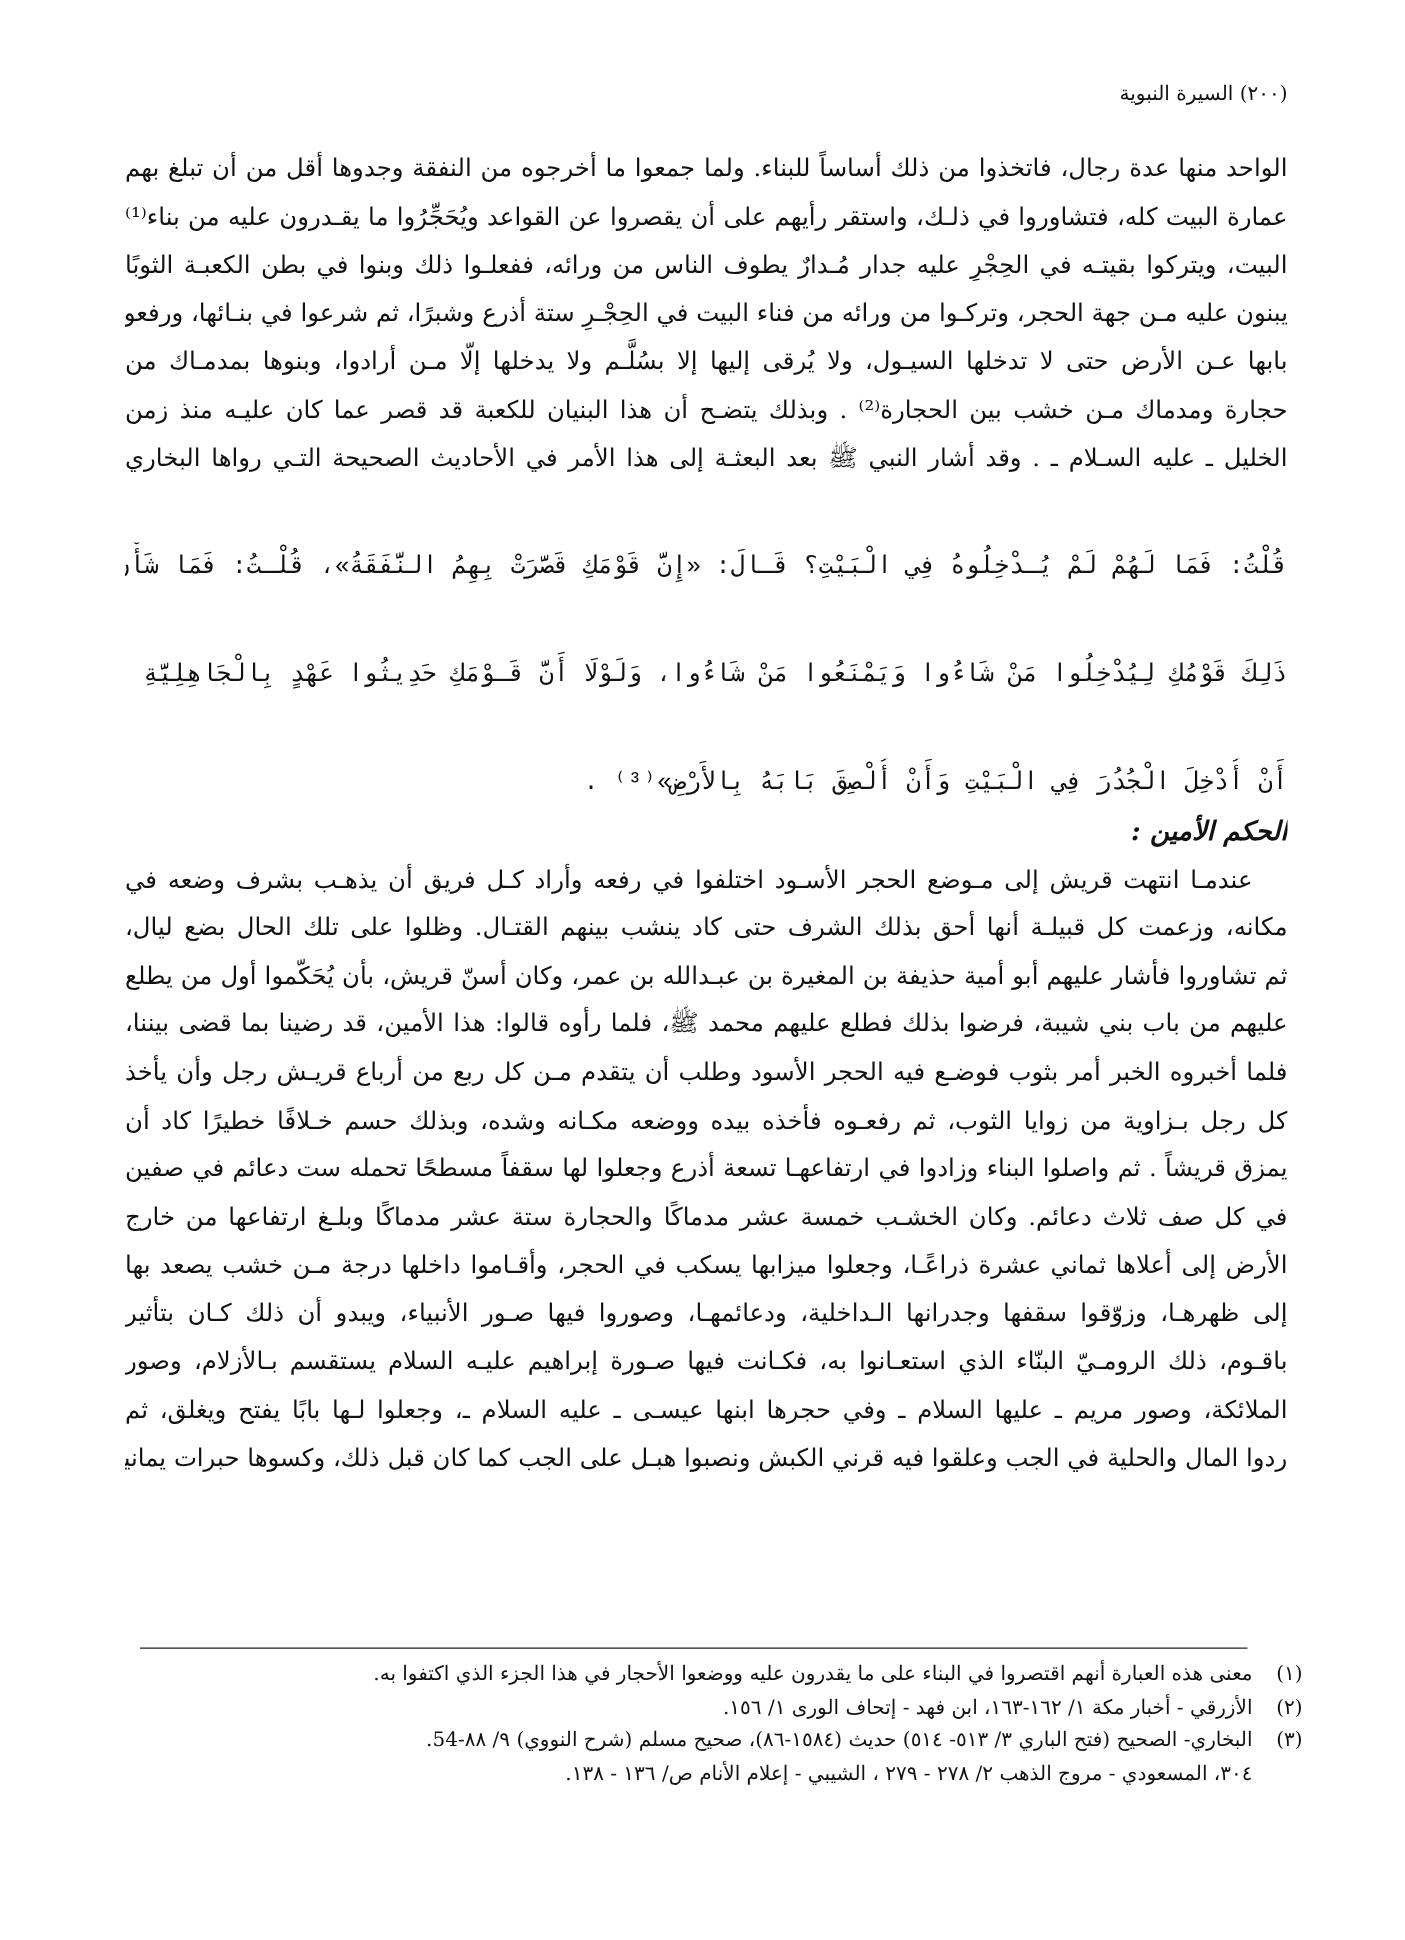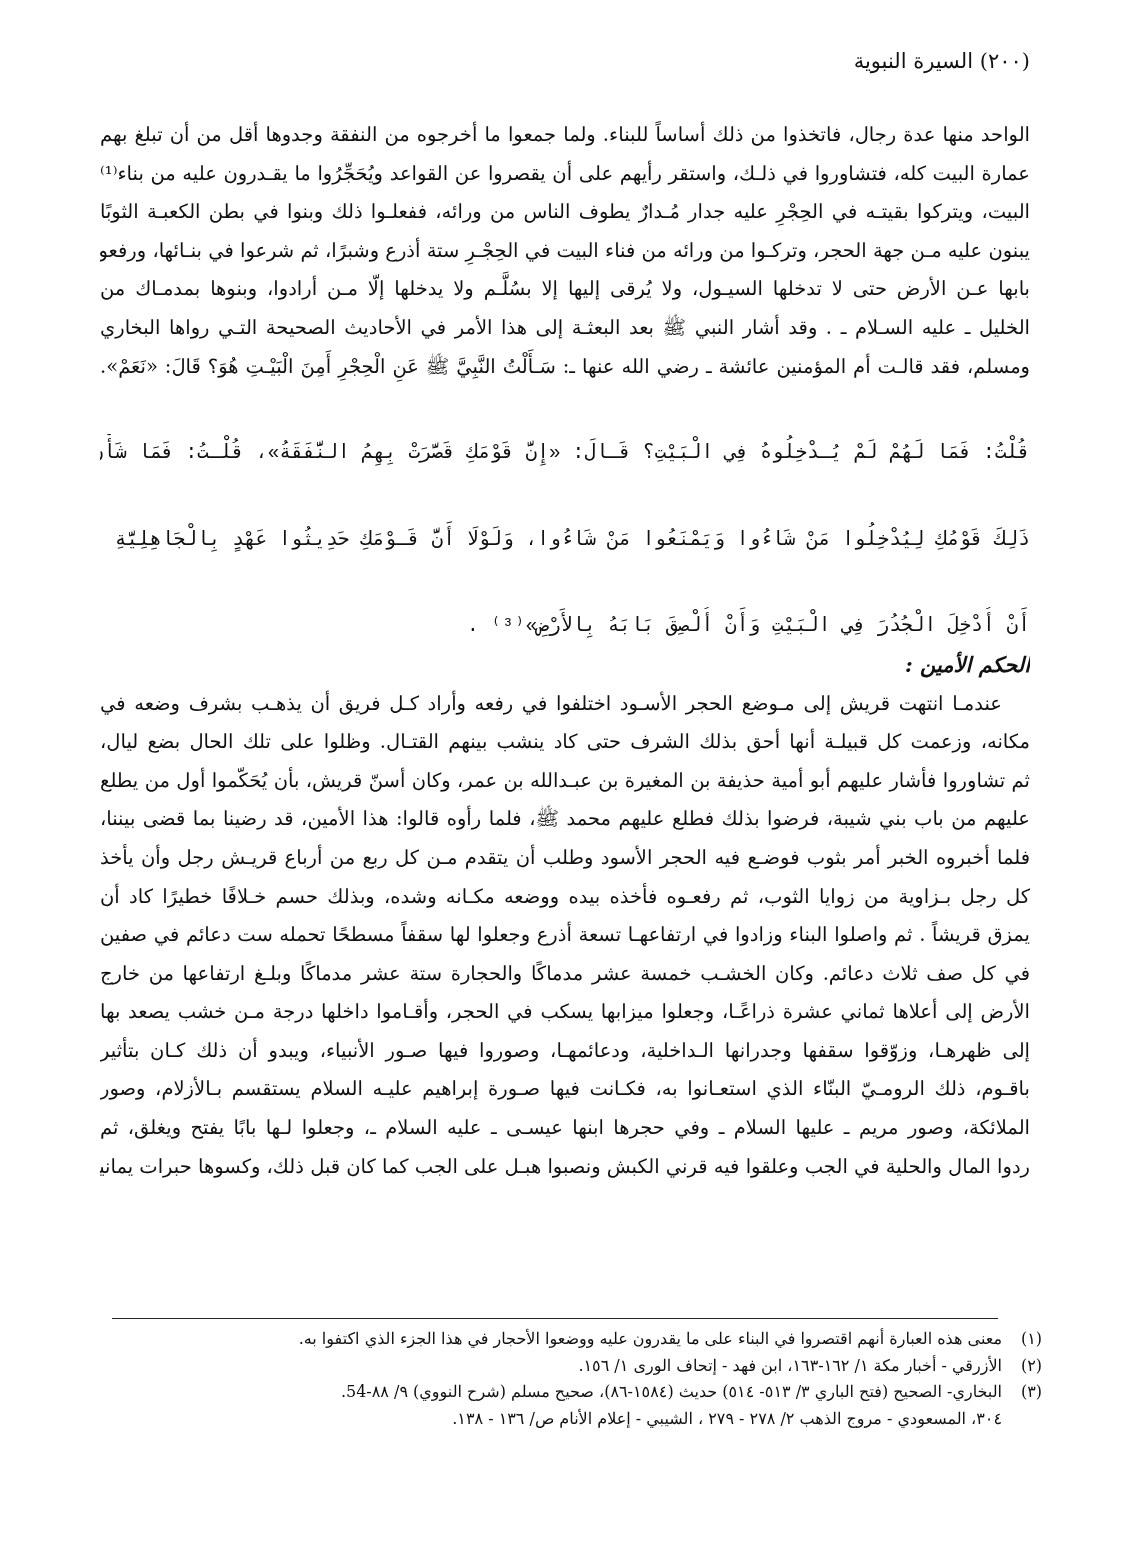--- a/index.html
+++ b/index.html
@@ -3,22 +3,22 @@
 <meta charset="utf-8">
 <style>
   html, body { margin: 0; padding: 0; background: #ffffff; }
   body {
     width: 1124px; height: 1552px; position: relative; overflow: hidden;
     font-family: "DejaVu Serif", "Liberation Serif", serif;
     color: #111111;
   }
   .page { position: absolute; inset: 0; direction: rtl; }
   .running-head {
-    position: absolute; top: 46px; right: 94px;
-    font-size: 21px; line-height: 30px; white-space: nowrap;
+    position: absolute; top: 60px; right: 94px;
+    font-size: 16px; line-height: 30px; white-space: nowrap;
   }
   .body-text {
     position: absolute; top: 116px; right: 94px; width: 930px;
     font-size: 19.5px;
   }
   .line {
     height: 38.6px; line-height: 38.6px; white-space: nowrap;
     text-align: justify; text-align-last: justify; overflow: hidden;
   }
   .line.last { text-align-last: right; }
@@ -43,22 +43,22 @@
 <div class="page">
 
   <div class="running-head">(٢٠٠) السيرة النبوية</div>
 
   <div class="body-text">
     <div class="line">الواحد منها عدة رجال، فاتخذوا من ذلك أساساً للبناء. ولما جمعوا ما أخرجوه من النفقة وجدوها أقل من أن تبلغ بهم</div>
     <div class="line">عمارة البيت كله، فتشاوروا في ذلـك، واستقر رأيهم على أن يقصروا عن القواعد ويُحَجِّرُوا ما يقـدرون عليه من بناء⁽¹⁾</div>
     <div class="line">البيت، ويتركوا بقيتـه في الحِجْرِ عليه جدار مُـدارٌ يطوف الناس من ورائه، ففعلـوا ذلك وبنوا في بطن الكعبـة الثوبًا</div>
     <div class="line">يبنون عليه مـن جهة الحجر، وتركـوا من ورائه من فناء البيت في الحِجْـرِ ستة أذرع وشبرًا، ثم شرعوا في بنـائها، ورفعوا</div>
     <div class="line">بابها عـن الأرض حتى لا تدخلها السيـول، ولا يُرقى إليها إلا بسُلَّـم ولا يدخلها إلّا مـن أرادوا، وبنوها بمدمـاك من</div>
+    <div class="line">حجارة ومدماك مـن خشب بين الحجارة⁽²⁾ . وبذلك يتضـح أن هذا البنيان للكعبة قد قصر عما كان عليـه منذ زمن</div>
     <div class="line">الخليل ـ عليه السـلام ـ . وقد أشار النبي ﷺ بعد البعثـة إلى هذا الأمر في الأحاديث الصحيحة التـي رواها البخاري</div>
-    <div class="line">ومسلم، فقد قالـت أم المؤمنين عائشة ـ رضي الله عنها ـ: سَـأَلْتُ النَّبِيَّ ﷺ عَنِ الْحِجْرِ أَمِنَ الْبَيْـتِ هُوَ؟ قَالَ: «نَعَمْ».</div>
     <div class="line hadith">قُلْتُ: فَمَا لَهُمْ لَمْ يُـدْخِلُوهُ فِي الْبَيْتِ؟ قَـالَ: «إِنَّ قَوْمَكِ قَصَّرَتْ بِهِمُ النَّفَقَةُ»، قُلْـتُ: فَمَا شَأْنُ بَابِـهِ مُرْتَفِعًا؟ قَـالَ: «فَعَلَ</div>
     <div class="line hadith">ذَلِكَ قَوْمُكِ لِيُدْخِلُوا مَنْ شَاءُوا وَيَمْنَعُوا مَنْ شَاءُوا، وَلَوْلَا أَنَّ قَـوْمَكِ حَدِيثُوا عَهْدٍ بِالْجَاهِلِيَّةِ فَأَخَافُ أَنْ تُنْكِرَ قُلُوبُـهُمْ</div>
     <div class="line hadith last">أَنْ أُدْخِلَ الْجُدُرَ فِي الْبَيْتِ وَأَنْ أُلْصِقَ بَابَهُ بِالأَرْضِ»⁽³⁾ .</div>
 
     <div class="line heading">الحكم الأمين :</div>
 
     <div class="line indent">عندمـا انتهت قريش إلى مـوضع الحجر الأسـود اختلفوا في رفعه وأراد كـل فريق أن يذهـب بشرف وضعه في</div>
     <div class="line">مكانه، وزعمت كل قبيلـة أنها أحق بذلك الشرف حتى كاد ينشب بينهم القتـال. وظلوا على تلك الحال بضع ليال،</div>
     <div class="line">ثم تشاوروا فأشار عليهم أبو أمية حذيفة بن المغيرة بن عبـدالله بن عمر، وكان أسنّ قريش، بأن يُحَكّموا أول من يطلع</div>
     <div class="line">عليهم من باب بني شيبة، فرضوا بذلك فطلع عليهم محمد ﷺ، فلما رأوه قالوا: هذا الأمين، قد رضينا بما قضى بيننا،</div>

